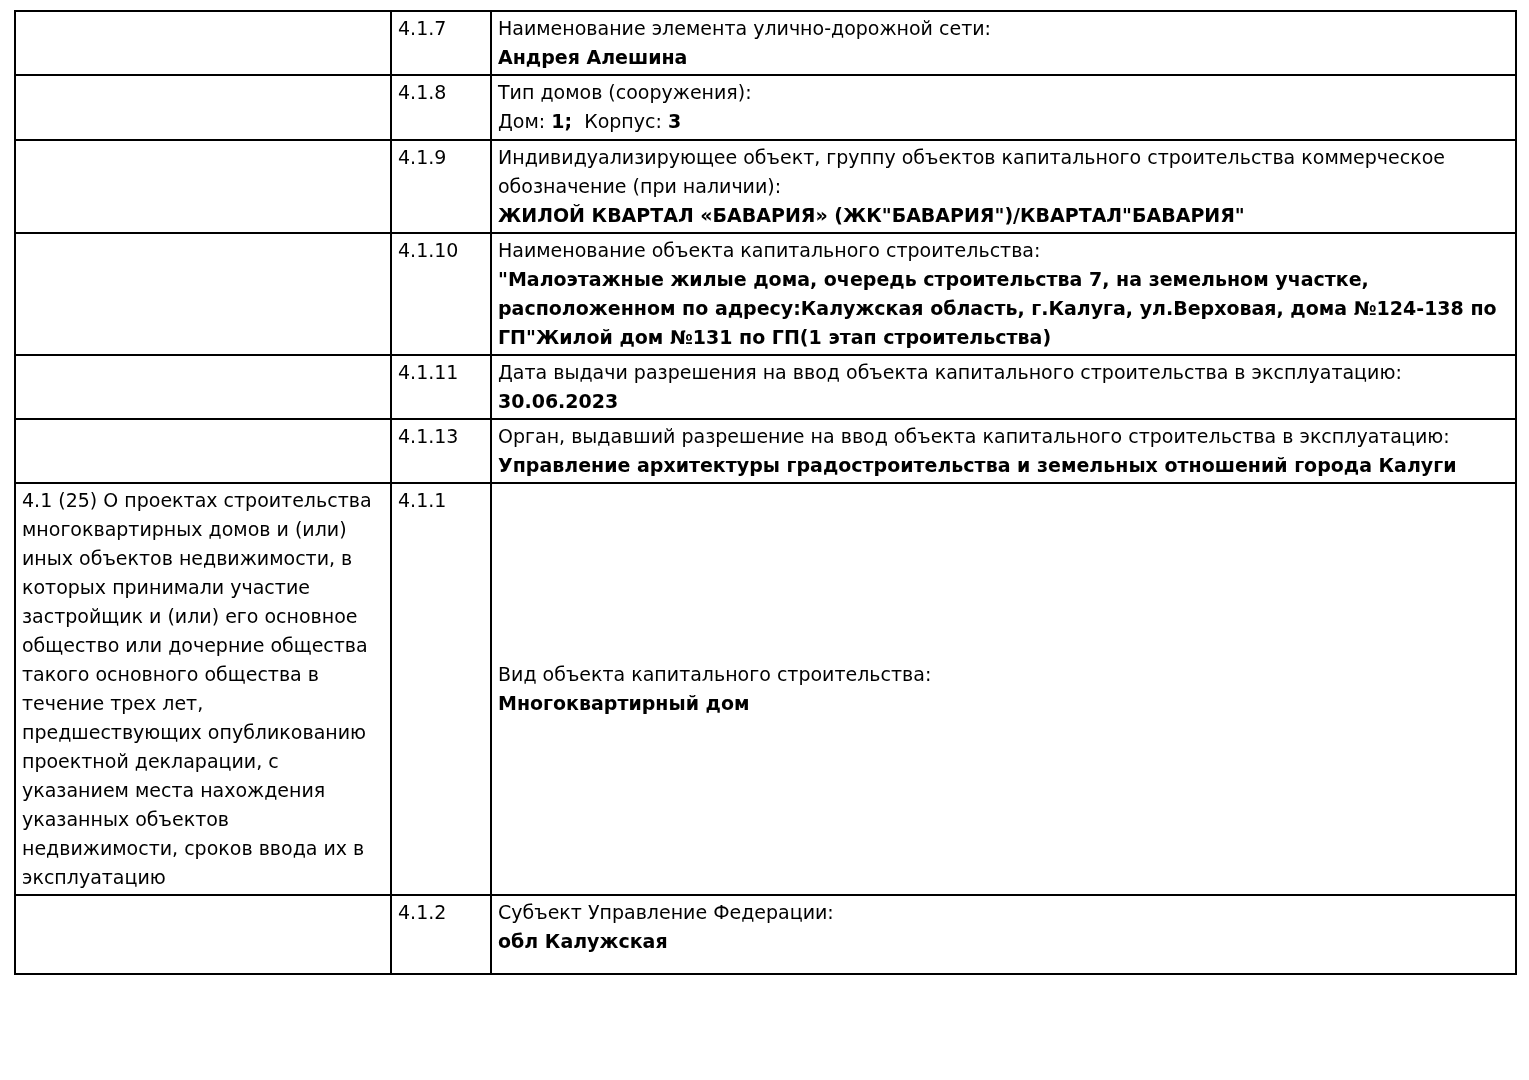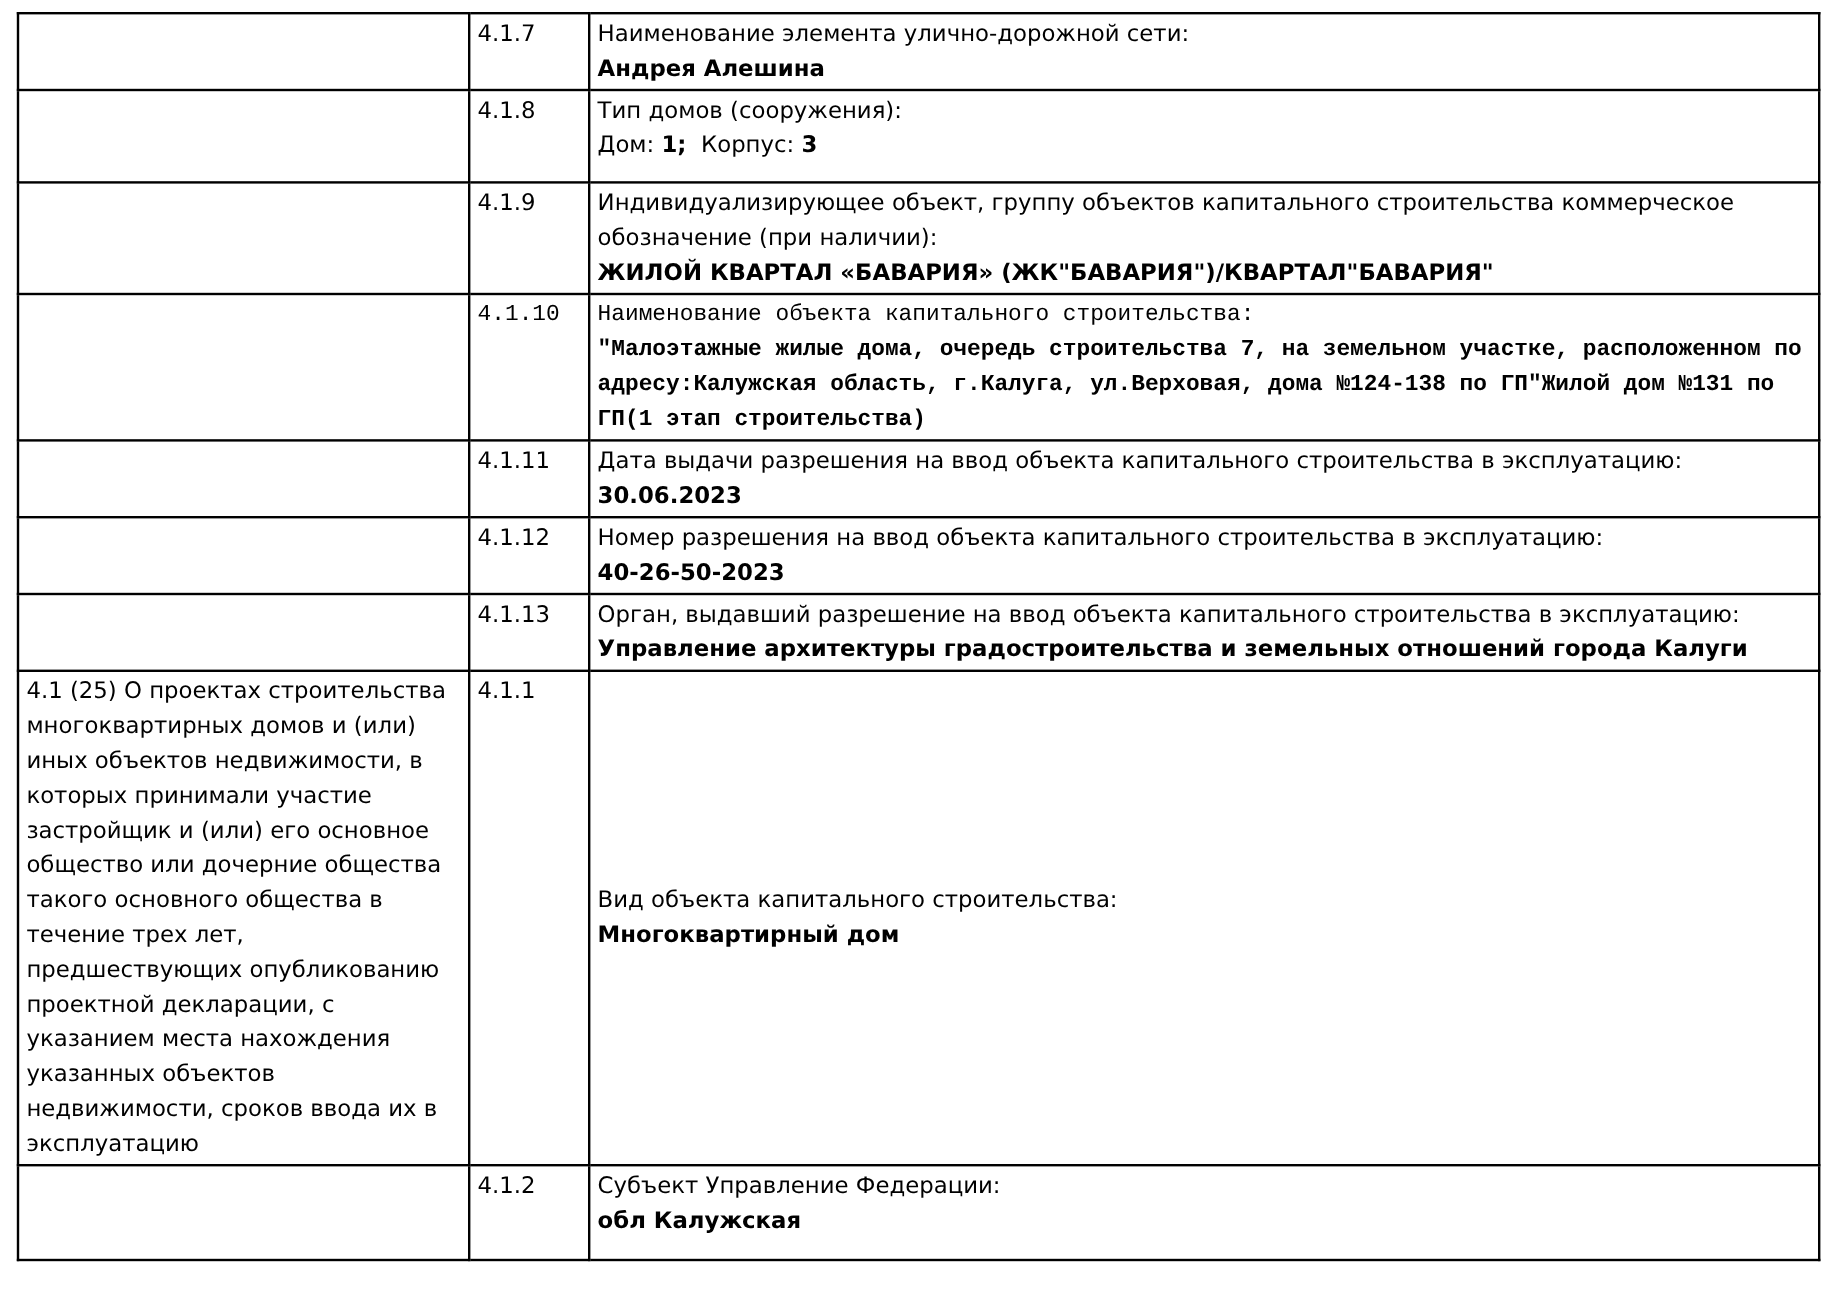--- a/index.html
+++ b/index.html
@@ -40,23 +40,23 @@
   td.c3 { vertical-align: top; }
   td.c3.vmid { vertical-align: middle; }
   td.c1 { vertical-align: top; padding-left: 4px; }
 
   .lbl { font-weight: normal; }
   .val { font-weight: bold; }
   .pre { white-space: pre-wrap; }
   .bold { font-weight: bold; }
 
   tr.r1  { height: 63px;  }
-  tr.r2  { height: 77px; padding-left: 11px;  }
+  tr.r2  { height: 65px; padding-left: 11px;  }
   tr.r3  { height: 93px; padding-left: 40px;  }
-  tr.r4  { height: 106px; font-family: Liberation Mono, monospace; }
+  tr.r4  { height: 106px; }
   tr.r5  { height: 64px;  }
   tr.r6  { height: 64px;  }
   tr.r7  { height: 61px;  }
   tr.r8  { height: 372px; }
   tr.r9  { height: 79px;  }
 </style>
 </head>
 <body>
 
 <div class="page">
@@ -106,28 +106,20 @@
 
       <tr class="r5">
         <td class="c1"></td>
         <td class="c2">4.1.11</td>
         <td class="c3">
           <div class="lbl">Дата выдачи разрешения на ввод объекта капитального строительства в эксплуатацию:</div>
           <div class="val">30.06.2023</div>
         </td>
       </tr>
 
-      <tr class="r6">
-        <td class="c1"></td>
-        <td class="c2">4.1.12</td>
-        <td class="c3">
-          <div class="lbl">Номер разрешения на ввод объекта капитального строительства в эксплуатацию:</div>
-          <div class="val">40-26-50-2023</div>
-        </td>
-      </tr>
 
       <tr class="r7">
         <td class="c1"></td>
         <td class="c2">4.1.13</td>
         <td class="c3">
           <div class="lbl">Орган, выдавший разрешение на ввод объекта капитального строительства в эксплуатацию:</div>
           <div class="val">Управление архитектуры градостроительства и земельных отношений города Калуги</div>
         </td>
       </tr>
 

